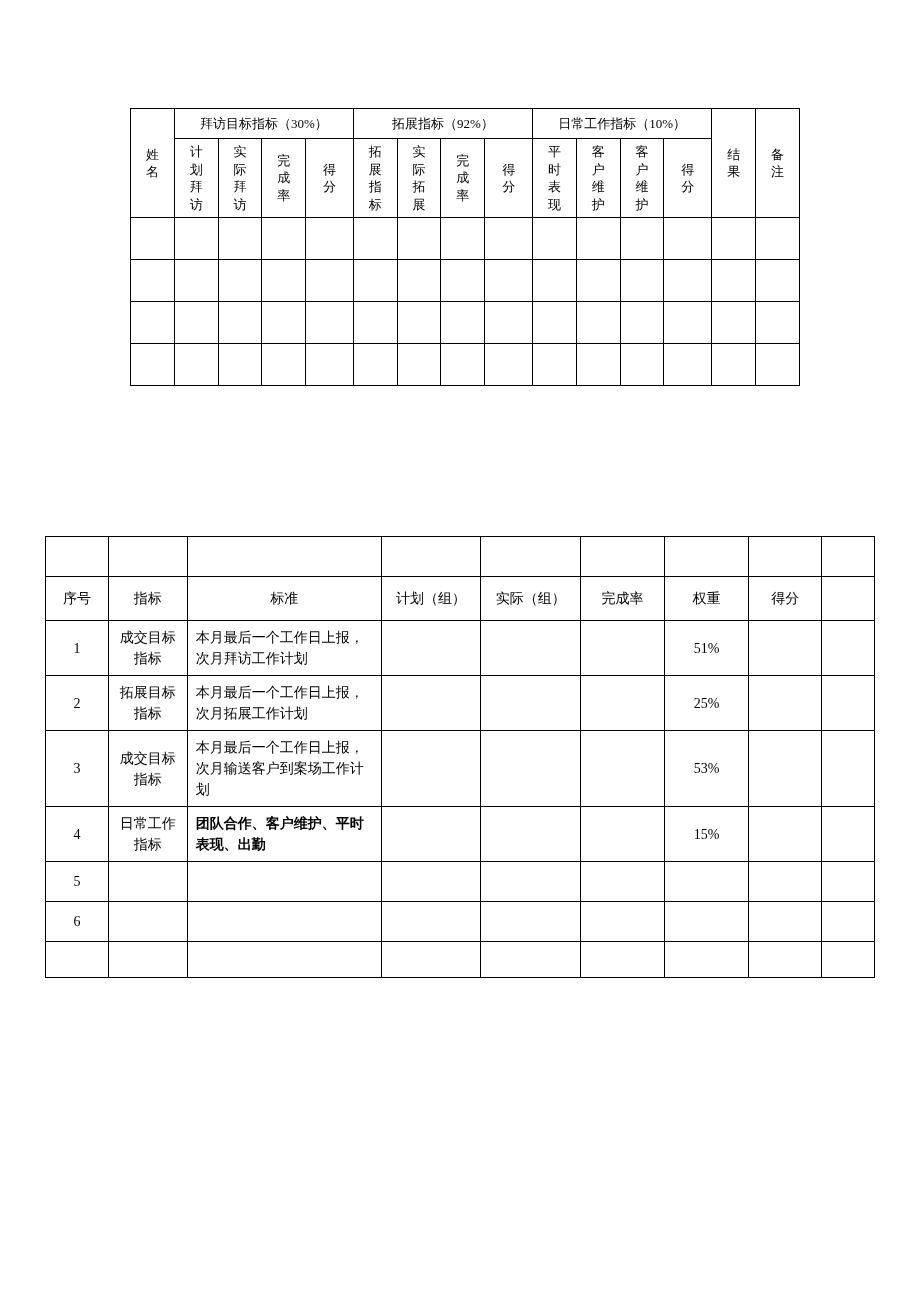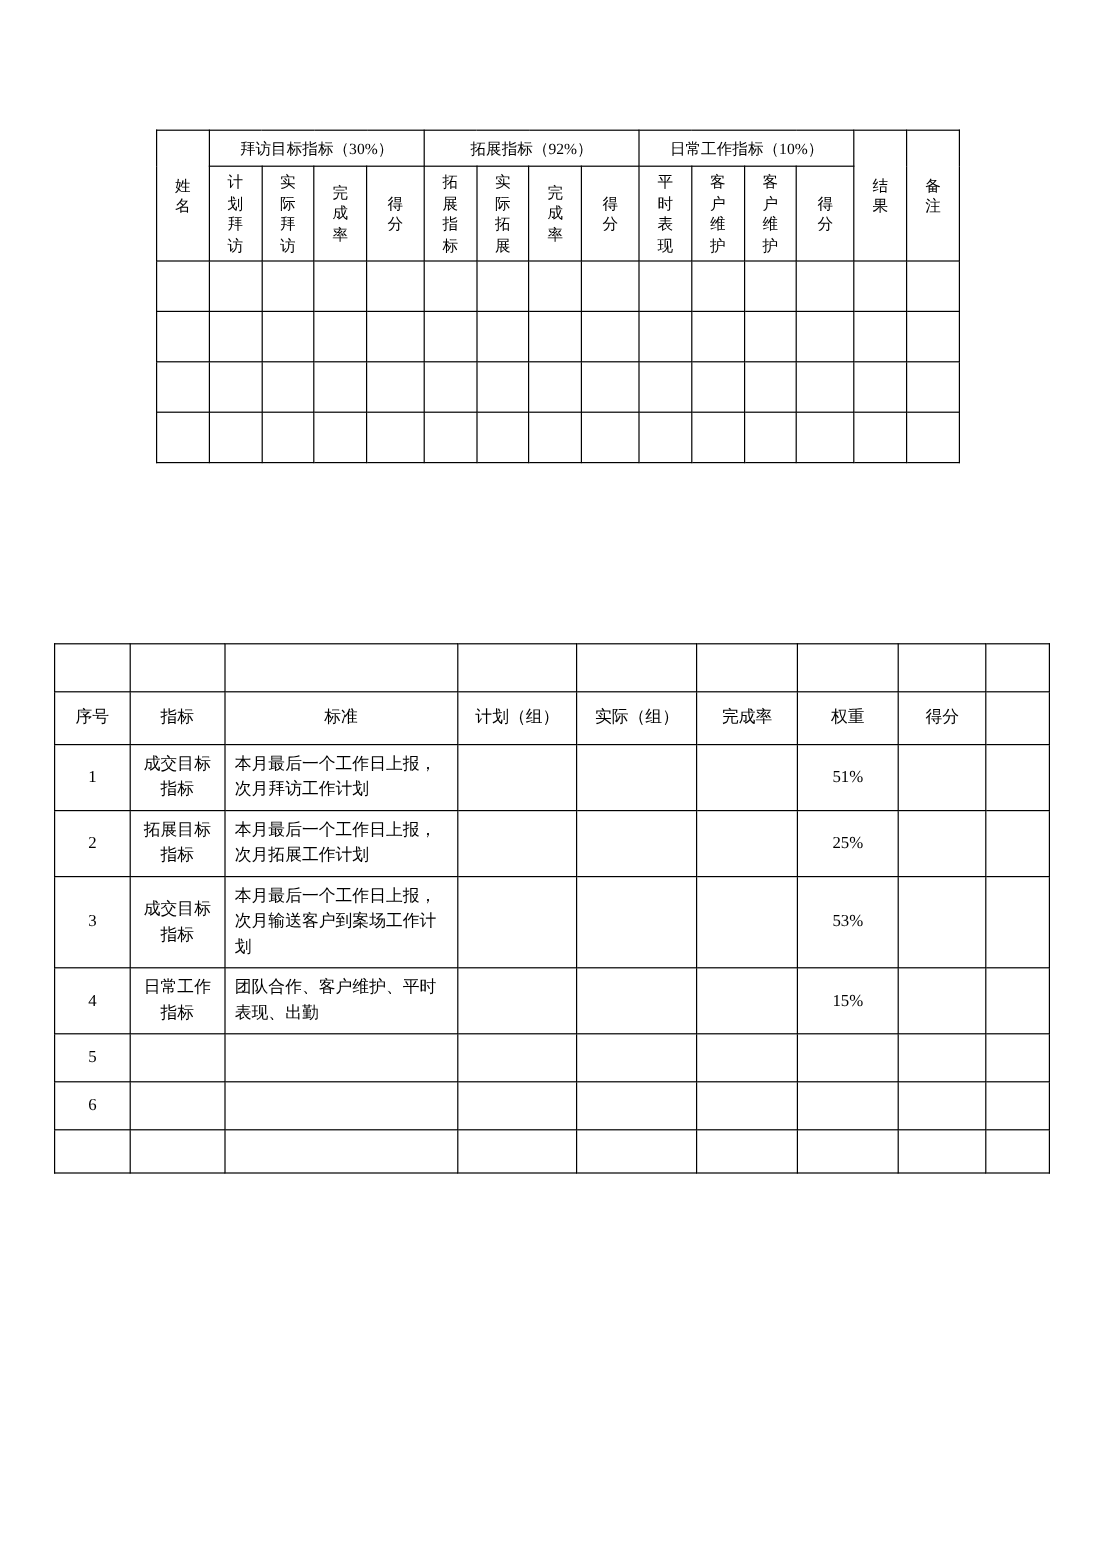--- a/index.html
+++ b/index.html
@@ -43,21 +43,21 @@
   }
   .t1 .hrow td { height: 30px; }
   .t1 .row-empty td { height: 42px; }
   .t2 {
     width: 830px;
     margin-left: 5px;
   }
   .t2 td { font-size: 14px; padding: 6px 6px; }
   .t2 .hdr td { font-weight: normal; height: 44px; }
   .t2 .c-std { text-align: left; padding-left: 8px; font-weight: normal; }
-  .t2 .c-std-n { text-align: left; padding-left: 8px; font-weight: normal; }
+  .t2 .c-std-n { text-align: left; padding-left: 8px; font-weight: bold; }
   .t2 .row-empty-top td { height: 40px; }
   .t2 .row-small td { height: 40px; }
   .t2 .row-tiny td { height: 36px; }
 </style>
 </head>
 <body>
 
 <div class="page">
 
   <table class="t1">

